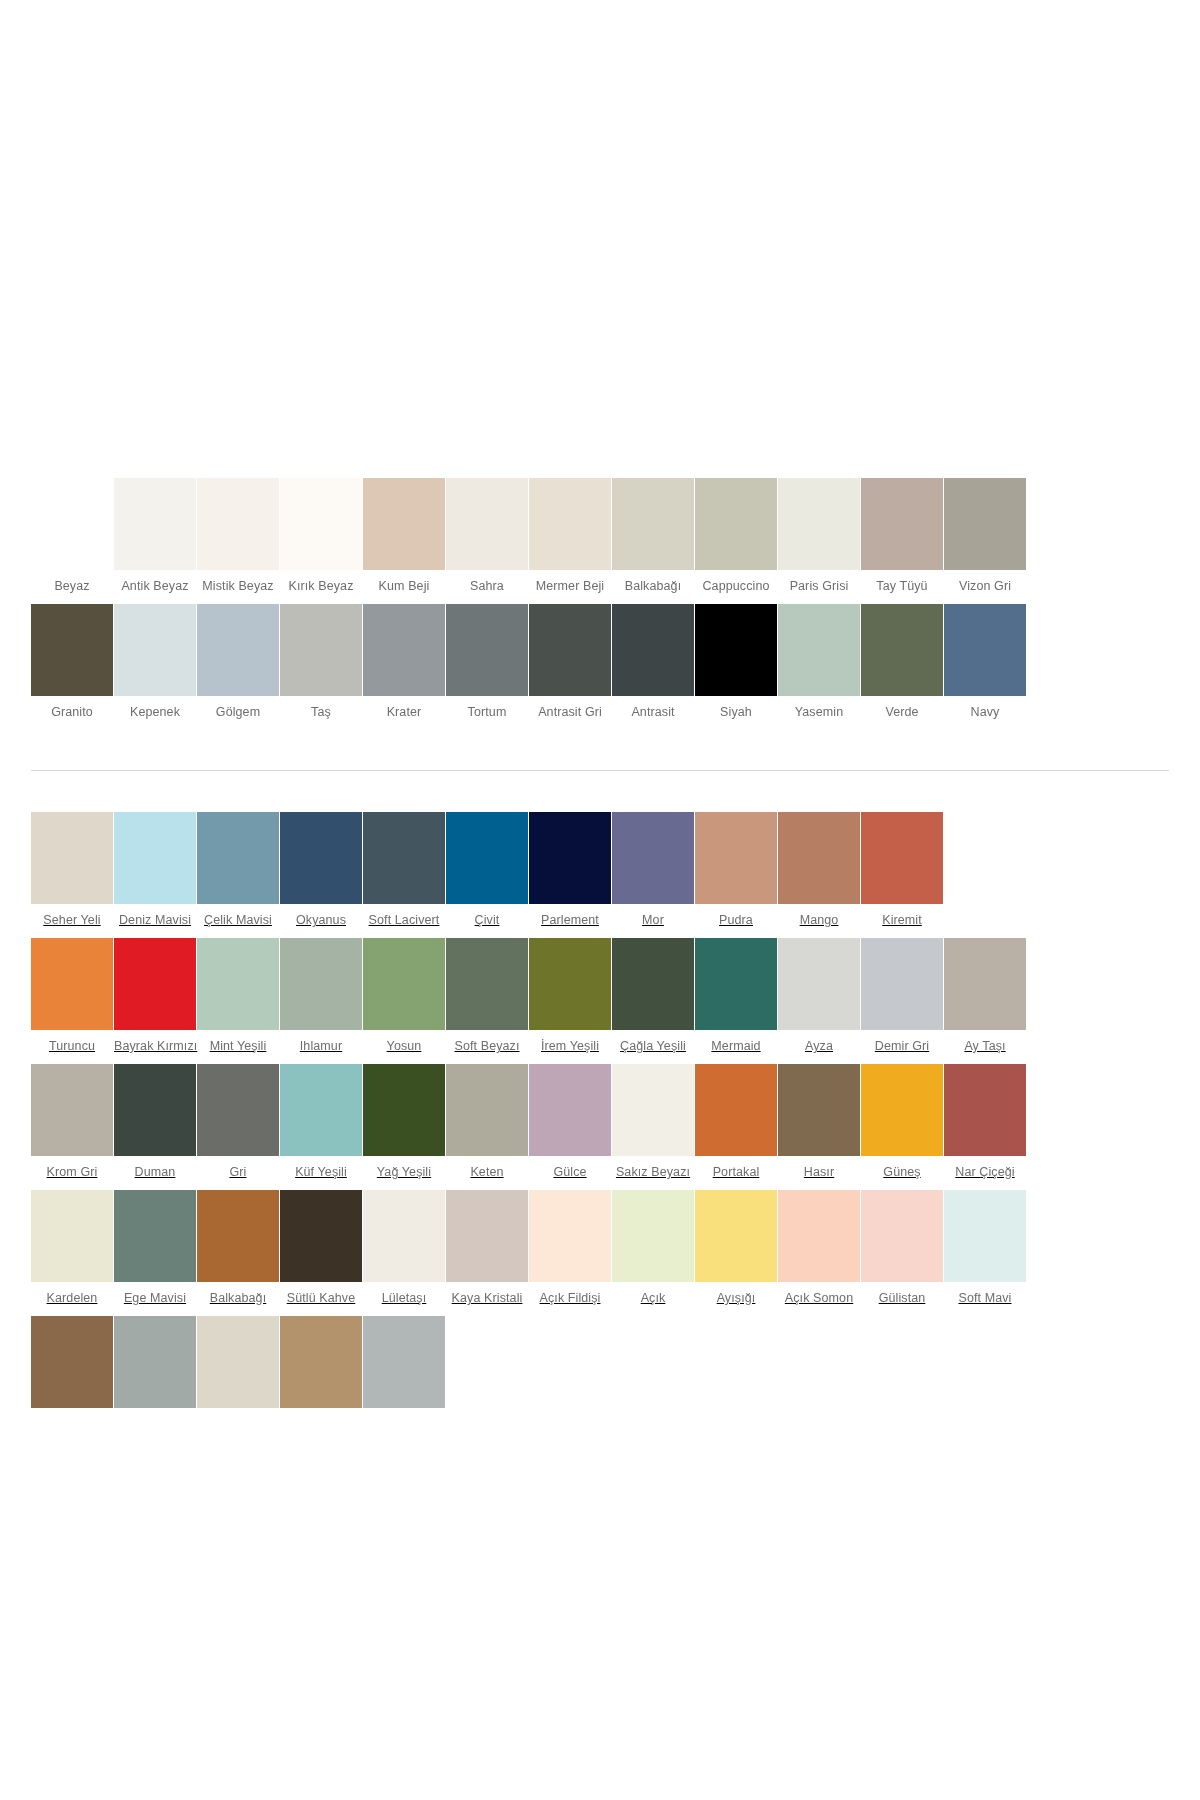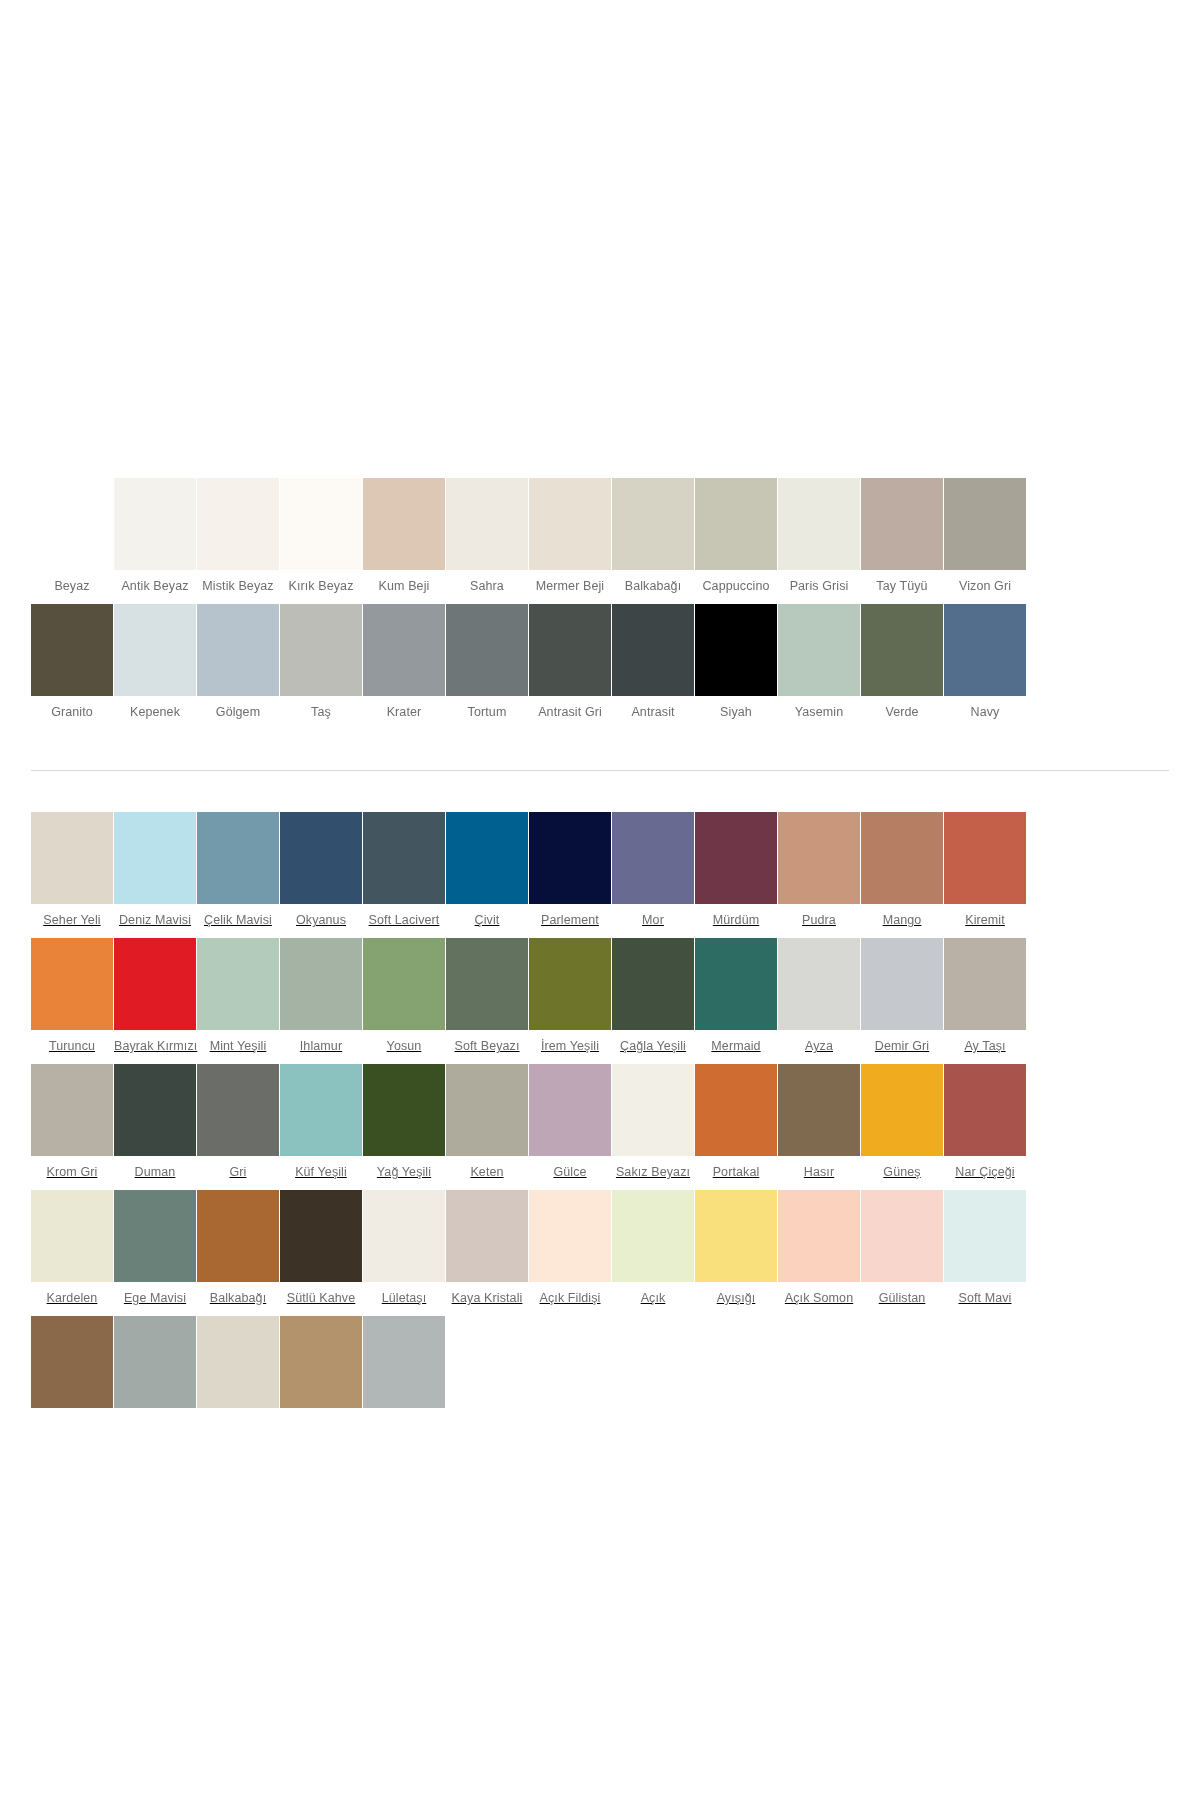--- a/index.html
+++ b/index.html
@@ -214,24 +214,20 @@
         </div>
         <div class="swatch-cell">
           <span class="swatch-chip" title="Parlement" style="background-color: rgb(6, 14, 58);"></span>
           <div class="swatch-label">Parlement</div>
         </div>
         <div class="swatch-cell">
           <span class="swatch-chip" title="Mor" style="background-color: rgb(104, 106, 146);"></span>
           <div class="swatch-label">Mor</div>
         </div>
         <div class="swatch-cell">
-          <span class="swatch-chip" title="Mürdüm" style="background-color: rgb(111, 54, 71);"></span>
-          <div class="swatch-label">Mürdüm</div>
-        </div>
-        <div class="swatch-cell">
           <span class="swatch-chip" title="Pudra" style="background-color: rgb(201, 151, 124);"></span>
           <div class="swatch-label">Pudra</div>
         </div>
         <div class="swatch-cell">
           <span class="swatch-chip" title="Mango" style="background-color: rgb(182, 127, 99);"></span>
           <div class="swatch-label">Mango</div>
         </div>
         <div class="swatch-cell">
           <span class="swatch-chip" title="Kiremit" style="background-color: rgb(196, 96, 74);"></span>
           <div class="swatch-label">Kiremit</div>

